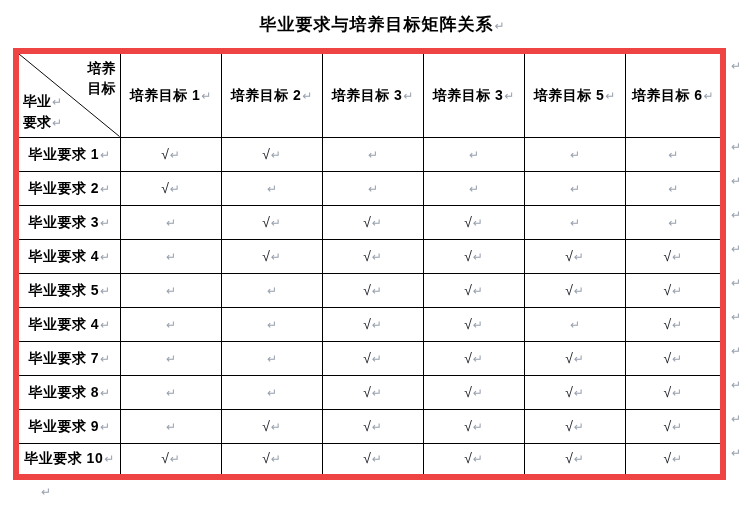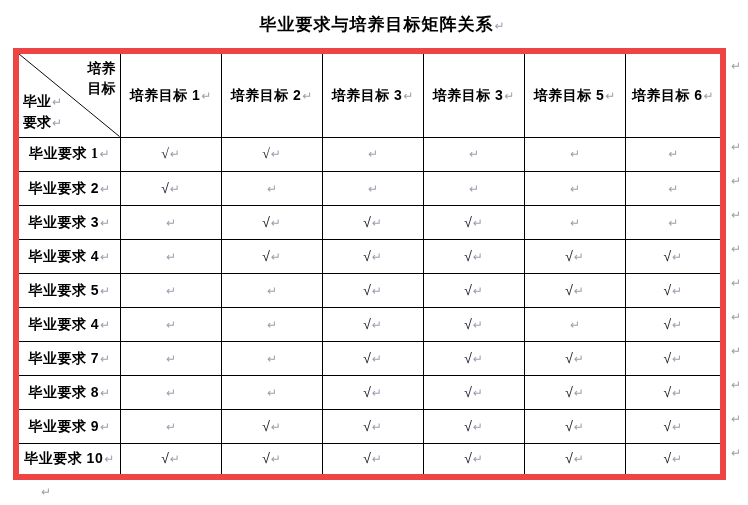--- a/index.html
+++ b/index.html
@@ -64,21 +64,21 @@
             <div><span>要求</span><span class="pilcrow">↵</span></div>
           </div>
         </td>
         <td class="head"><span>培养目标 1</span><span class="pilcrow">↵</span></td>
         <td class="head"><span>培养目标 2</span><span class="pilcrow">↵</span></td>
         <td class="head"><span>培养目标 3</span><span class="pilcrow">↵</span></td>
         <td class="head"><span>培养目标 3</span><span class="pilcrow">↵</span></td>
         <td class="head"><span>培养目标 5</span><span class="pilcrow">↵</span></td>
         <td class="head"><span>培养目标 6</span><span class="pilcrow">↵</span></td>
       </tr>
-      <tr style="height: 34px; font-family: Liberation Serif, serif;">
+      <tr style="height: 34px;">
         <td class="rowlabel"><span>毕业要求 1</span><span class="pilcrow">↵</span></td>
         <td class="cell"><span class="check">√</span><span class="pilcrow">↵</span></td>
         <td class="cell"><span class="check">√</span><span class="pilcrow">↵</span></td>
         <td class="cell"><span class="pilcrow">↵</span></td>
         <td class="cell"><span class="pilcrow">↵</span></td>
         <td class="cell"><span class="pilcrow">↵</span></td>
         <td class="cell"><span class="pilcrow">↵</span></td>
       </tr>
       <tr style="height: 34px; padding-left: 40px;">
         <td class="rowlabel"><span>毕业要求 2</span><span class="pilcrow">↵</span></td>

